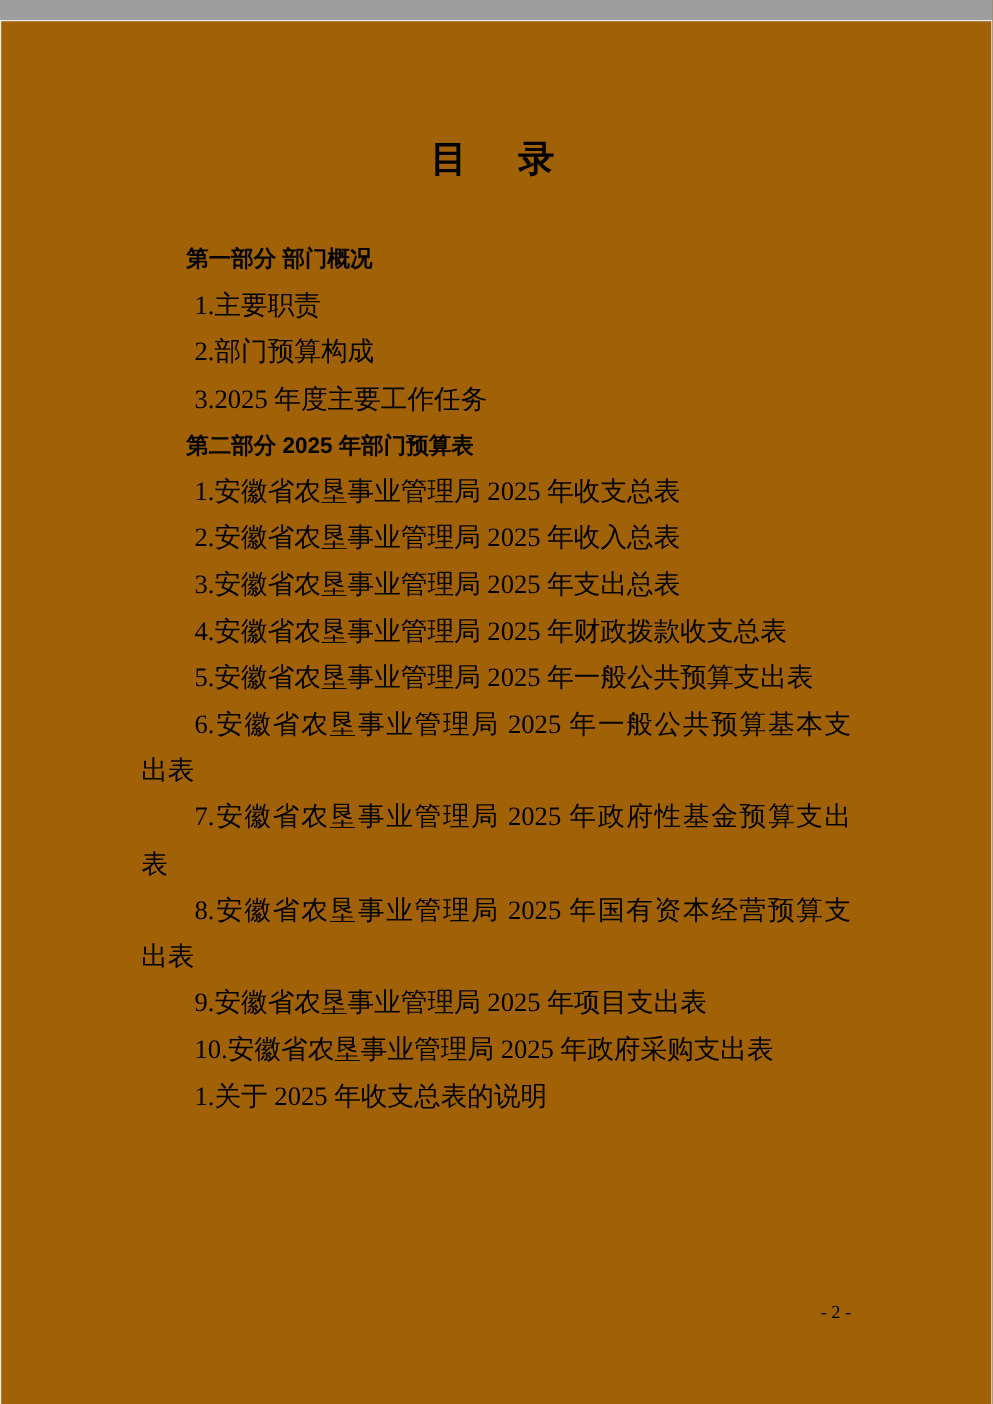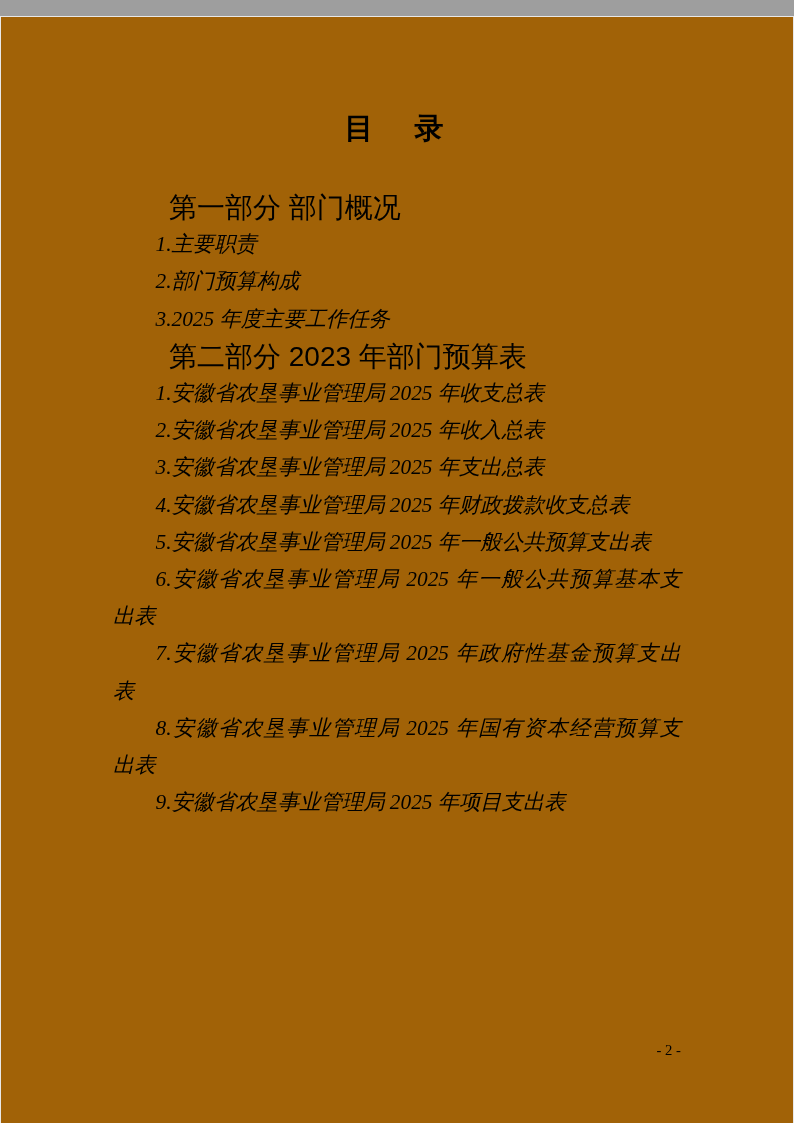--- a/index.html
+++ b/index.html
@@ -37,31 +37,30 @@
     left: 113px;
     right: 113px;
     font-size: 21.3px;
     line-height: 37.2px;
   }
   .line {
     text-indent: 0;
   }
   .toc-heading {
     font-family: "Liberation Sans", "DejaVu Sans", sans-serif;
-    font-weight: normal;
-    font-size: 28px;
+    font-weight: bold;
+    font-size: 18px;
     text-indent: 2em;
     white-space: nowrap;
   }
   .toc-item.first {
     text-indent: 2em;
   }
   .toc-item {
     white-space: nowrap;
-    font-style: italic;
   }
   .toc-item.fill {
     white-space: normal;
     text-align: justify;
     text-align-last: justify;
   }
   .toc-item.cont {
     text-indent: 0;
   }
   .footer {
@@ -76,30 +75,32 @@
 </head>
 <body>
 
 <div class="page">
   <h1 class="doc-title">目　录</h1>
   <div class="toc" id="toc">
       <div class="line toc-heading">第一部分 部门概况</div>
       <div class="line toc-item first">1.主要职责</div>
       <div class="line toc-item first">2.部门预算构成</div>
       <div class="line toc-item first">3.2025 年度主要工作任务</div>
-      <div class="line toc-heading">第二部分 2023 年部门预算表</div>
+      <div class="line toc-heading">第二部分 2025 年部门预算表</div>
       <div class="line toc-item first">1.安徽省农垦事业管理局 2025 年收支总表</div>
       <div class="line toc-item first">2.安徽省农垦事业管理局 2025 年收入总表</div>
       <div class="line toc-item first">3.安徽省农垦事业管理局 2025 年支出总表</div>
       <div class="line toc-item first">4.安徽省农垦事业管理局 2025 年财政拨款收支总表</div>
       <div class="line toc-item first">5.安徽省农垦事业管理局 2025 年一般公共预算支出表</div>
       <div class="line toc-item first fill">6.安徽省农垦事业管理局 2025 年一般公共预算基本支</div>
       <div class="line toc-item cont">出表</div>
       <div class="line toc-item first fill">7.安徽省农垦事业管理局 2025 年政府性基金预算支出</div>
       <div class="line toc-item cont">表</div>
       <div class="line toc-item first fill">8.安徽省农垦事业管理局 2025 年国有资本经营预算支</div>
       <div class="line toc-item cont">出表</div>
       <div class="line toc-item first">9.安徽省农垦事业管理局 2025 年项目支出表</div>
+      <div class="line toc-item first">10.安徽省农垦事业管理局 2025 年政府采购支出表</div>
+      <div class="line toc-item first">1.关于 2025 年收支总表的说明</div>
     </div>
   <div class="footer">
     <span>- 2 -</span>
   </div>
 </div>
 
 </body></html>

